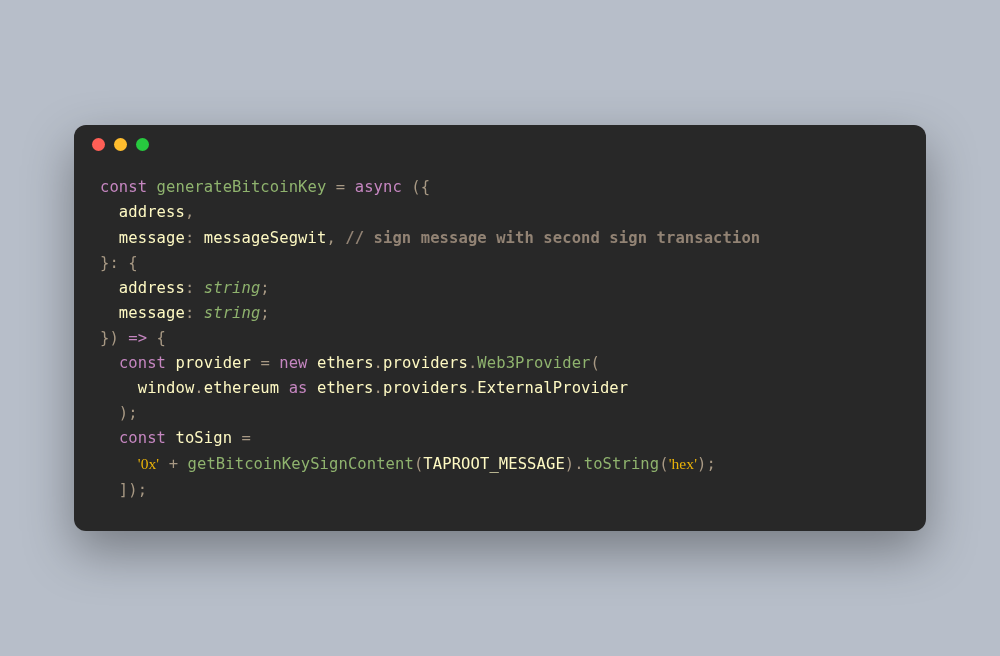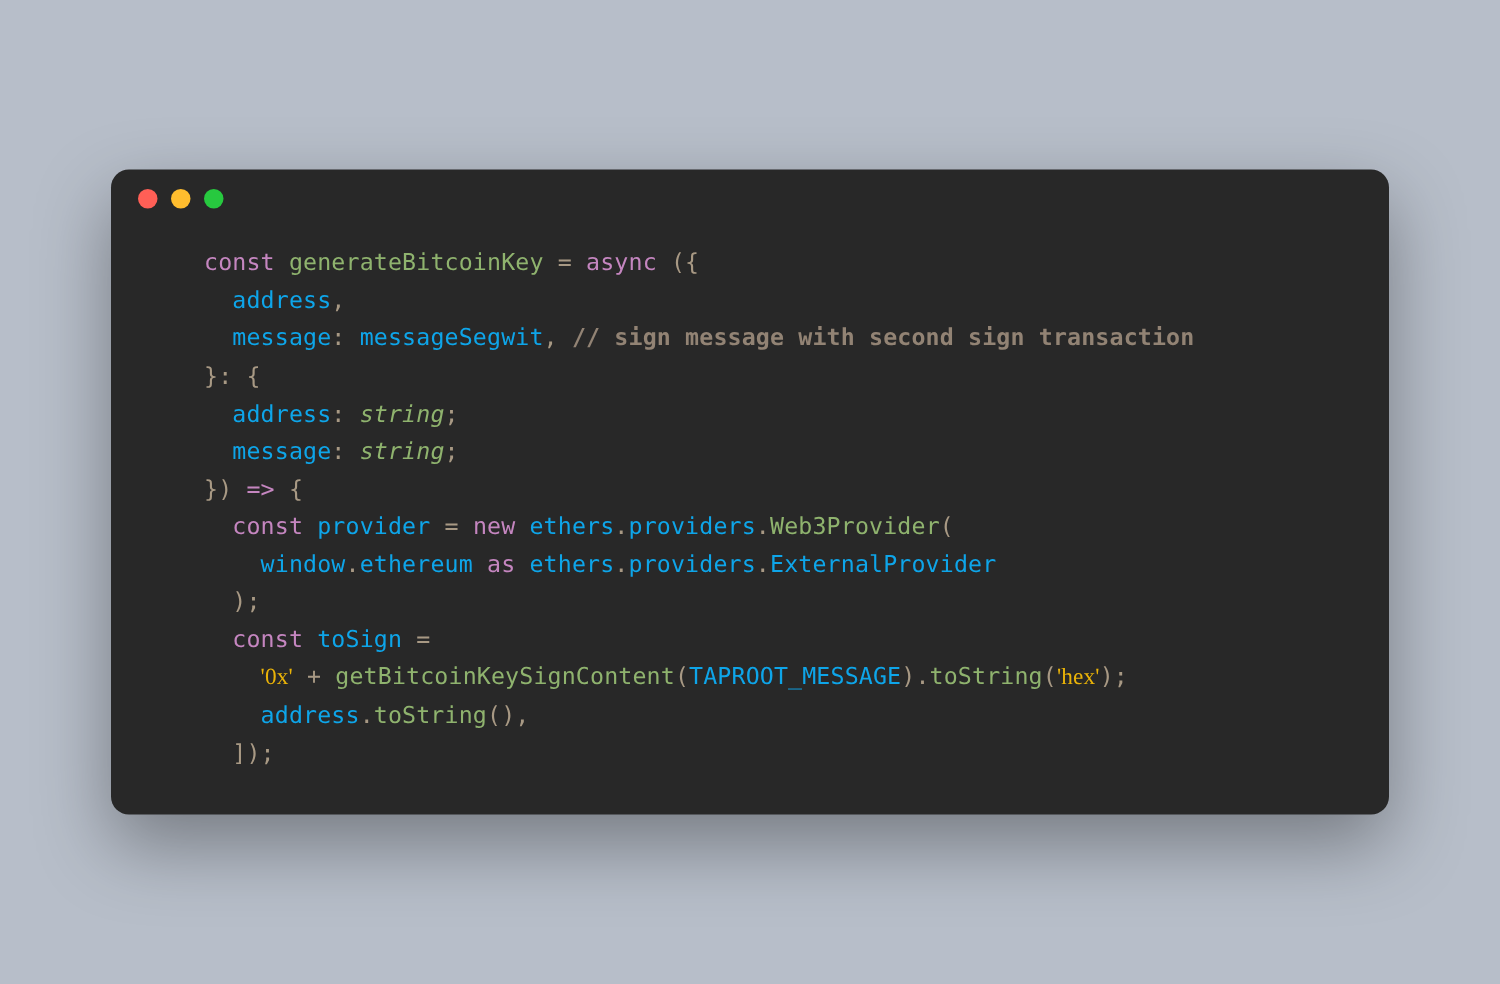--- a/index.html
+++ b/index.html
@@ -32,26 +32,25 @@
       border-radius: 50%;
     }
     .tl-red { background: #ff5f56; }
     .tl-yellow { background: #ffbd2e; }
     .tl-green { background: #27c93f; }
     .code-area {
       padding: 12px 26px 28px 26px;
       font-size: 15.5px;
       line-height: 1.62;
       letter-spacing: 0.1px;
-      margin-left: 36px;
     }
     .line { white-space: pre; color: #d5c4a1; }
     .kw { color: #c586c0; }
     .fn { color: #8fb36e; }
-    .id { color: #0ea5e9; }
+    .id { color: #fef9c3; }
     .type { color: #8fb36e; font-style: italic; }
     .punct { color: #a89984; }
     .str { color: #eab308; font-family: Liberation Serif, serif; }
     .cmt { color: #928374; font-weight: bold; }
     .new { color: #c586c0; text-align: right; }
   </style>
 </head>
 <body>
 
 <div class="window">
@@ -66,16 +65,15 @@
       <div class="line"><span class="id">  message</span><span class="punct">: </span><span class="id">messageSegwit</span><span class="punct">, </span><span class="cmt">// sign message with second sign transaction</span></div>
       <div class="line"><span class="punct">}: {</span></div>
       <div class="line"><span class="id">  address</span><span class="punct">: </span><span class="type">string</span><span class="punct">;</span></div>
       <div class="line"><span class="id">  message</span><span class="punct">: </span><span class="type">string</span><span class="punct">;</span></div>
       <div class="line"><span class="punct">}) </span><span class="kw">=&gt;</span><span class="punct"> {</span></div>
       <div class="line"><span class="id">  </span><span class="kw">const</span><span class="id"> provider </span><span class="punct">= </span><span class="new">new</span><span class="id"> ethers</span><span class="punct">.</span><span class="id">providers</span><span class="punct">.</span><span class="fn">Web3Provider</span><span class="punct">(</span></div>
       <div class="line"><span class="id">    window</span><span class="punct">.</span><span class="id">ethereum </span><span class="kw">as</span><span class="id"> ethers</span><span class="punct">.</span><span class="id">providers</span><span class="punct">.</span><span class="id">ExternalProvider</span></div>
       <div class="line"><span class="punct">  );</span></div>
       <div class="line"><span class="id">  </span><span class="kw">const</span><span class="id"> toSign </span><span class="punct">=</span></div>
       <div class="line"><span class="id">    </span><span class="str">'0x'</span><span class="id"> </span><span class="punct">+ </span><span class="fn">getBitcoinKeySignContent</span><span class="punct">(</span><span class="id">TAPROOT_MESSAGE</span><span class="punct">).</span><span class="fn">toString</span><span class="punct">(</span><span class="str">'hex'</span><span class="punct">);</span></div>
-      <div class="line"><span class="id">    address</span><span class="punct">.</span><span class="fn">toString</span><span class="punct">(),</span></div>
       <div class="line"><span class="punct">  ]);</span></div>
     </div>
 </div>
 
 </body></html>

